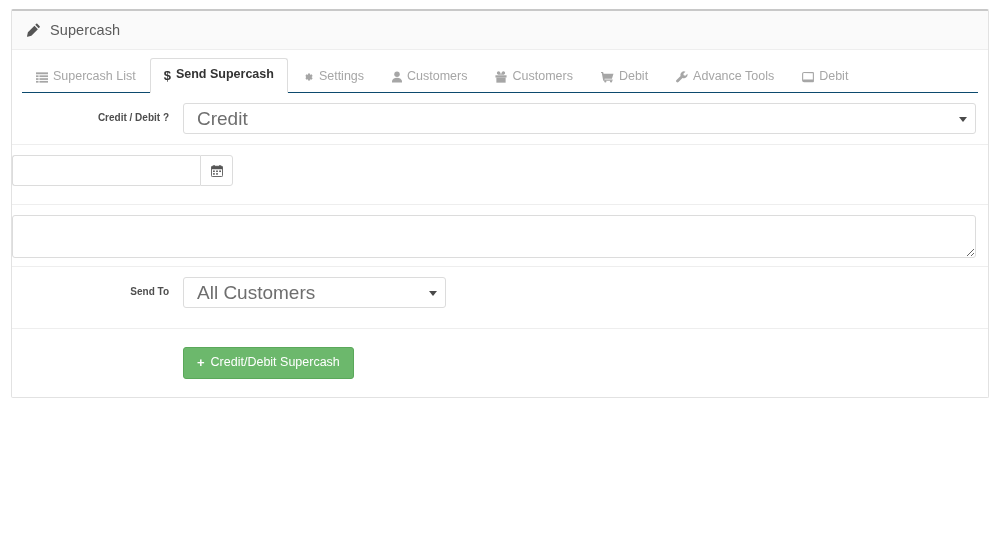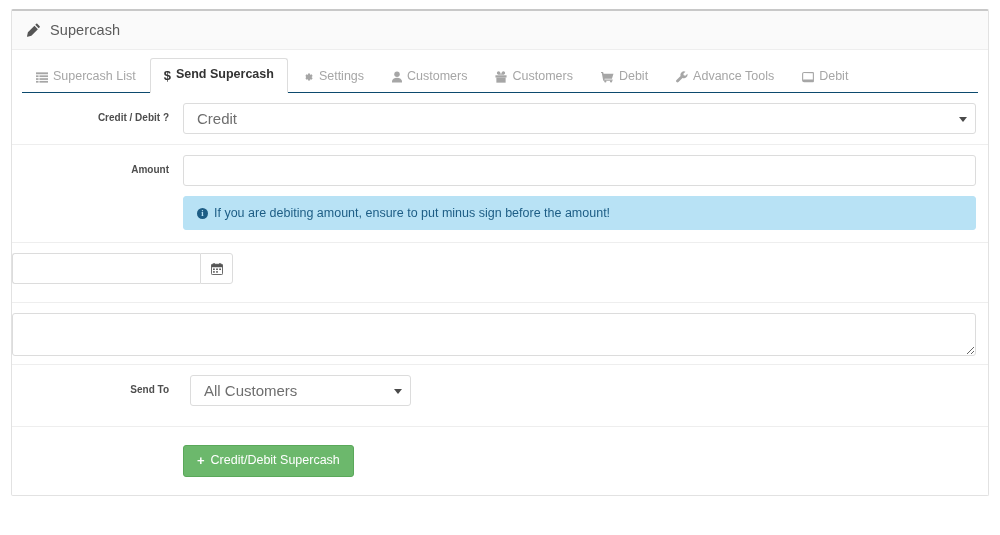--- a/index.html
+++ b/index.html
@@ -146,30 +146,30 @@
     border-radius: 3px;
     outline: none;
   }
   .form-control::placeholder { color: #8c8c8c; }
 
   
   .select-box {
     position: relative;
     width: 100%;
   }
-  .select-box.narrow { width: 221px; margin-left: 7px; }
+  .select-box.narrow { width: 263px; }
   .select-box .sel-text {
     height: 31px;
     border: 1px solid #dcdcdc;
     border-radius: 3px;
     background: #ffffff;
     display: flex;
     align-items: center;
     padding: 0 26px 0 13px;
-    font-size: 15px;
+    font-size: 19px;
     color: #6e6e6e;
   }
   .select-box .caret {
     position: absolute;
     right: 9px;
     top: 50%;
     margin-top: -2px;
     width: 0; height: 0;
     border-left: 4px solid transparent;
     border-right: 4px solid transparent;
@@ -385,30 +385,20 @@
     <div class="form-row row-credit">
       <div class="ctrl-label">Credit / Debit ?</div>
       <div class="ctrl-area">
         <div class="select-box">
           <div class="sel-text">Credit</div>
           <span class="caret"></span>
         </div>
       </div>
     </div>
 
-    <div class="form-row row-amount">
-      <div class="ctrl-label">Amount</div>
-      <div class="ctrl-area">
-        <input class="form-control" type="text" value="" placeholder="" style="">
-        <div class="alert-info">
-          <span class="info-ico">i</span>
-          <span>If you are debiting amount, ensure to put minus sign before the amount!</span>
-        </div>
-      </div>
-    </div>
 
     <div class="form-row row-expiry">
       <div class="ctrl-area">
         <div class="input-group">
           <input class="form-control" type="text" value="" placeholder="" style="">
           <span class="input-group-addon">
             <svg width="12" height="12" viewBox="0 0 14 14" fill="currentColor">
               <rect x="0.5" y="1.5" width="13" height="12" rx="1.2" fill="none" stroke="currentColor" stroke-width="1.1"></rect>
               <rect x="0.5" y="1.5" width="13" height="3.4" rx="1.2"></rect>
               <rect x="2.8" y="0" width="1.5" height="3"></rect>

